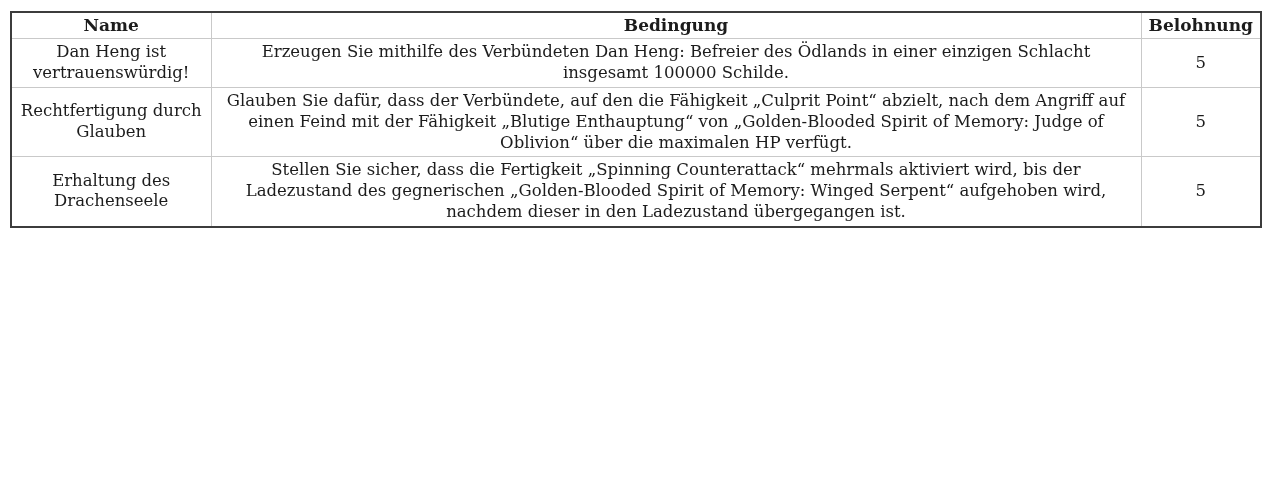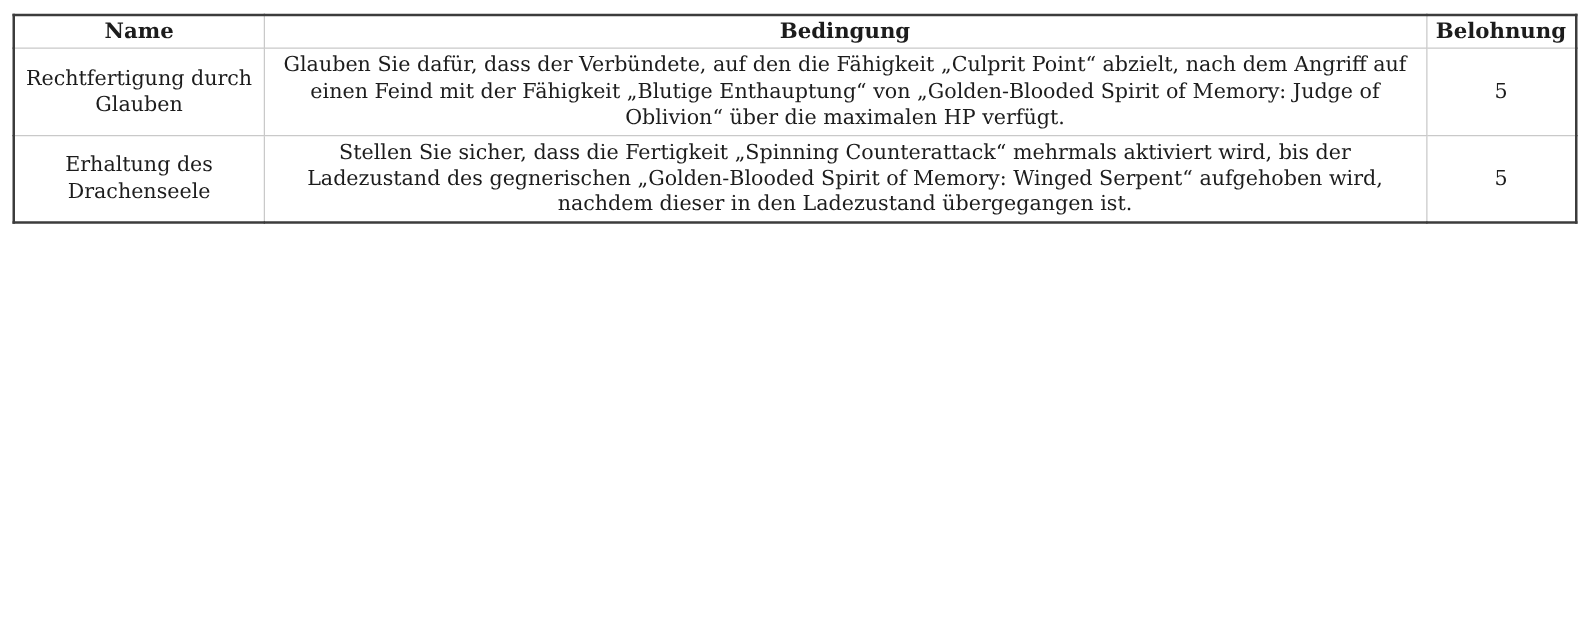--- a/index.html
+++ b/index.html
@@ -54,20 +54,25 @@
     <thead>
       <tr>
         <th>Name</th>
         <th>Bedingung</th>
         <th>Belohnung</th>
       </tr>
     </thead>
     <tbody>
 
 
+  <tr>
+    <td>Dan Heng ist vertrauenswürdig!</td>
+    <td>Erzeugen Sie mithilfe des Verbündeten Dan Heng: Befreier des Ödlands in einer einzigen Schlacht insgesamt 100000 Schilde.</td>
+    <td>5</td>
+  </tr>
 
 
 
   <tr>
     <td>Rechtfertigung durch Glauben</td>
     <td>Glauben Sie dafür, dass der Verbündete, auf den die Fähigkeit „Culprit Point“ abzielt, nach dem Angriff auf einen Feind mit der Fähigkeit „Blutige Enthauptung“ von „Golden-Blooded Spirit of Memory: Judge of Oblivion“ über die maximalen HP verfügt.</td>
     <td>5</td>
   </tr>
 
   <tr>

